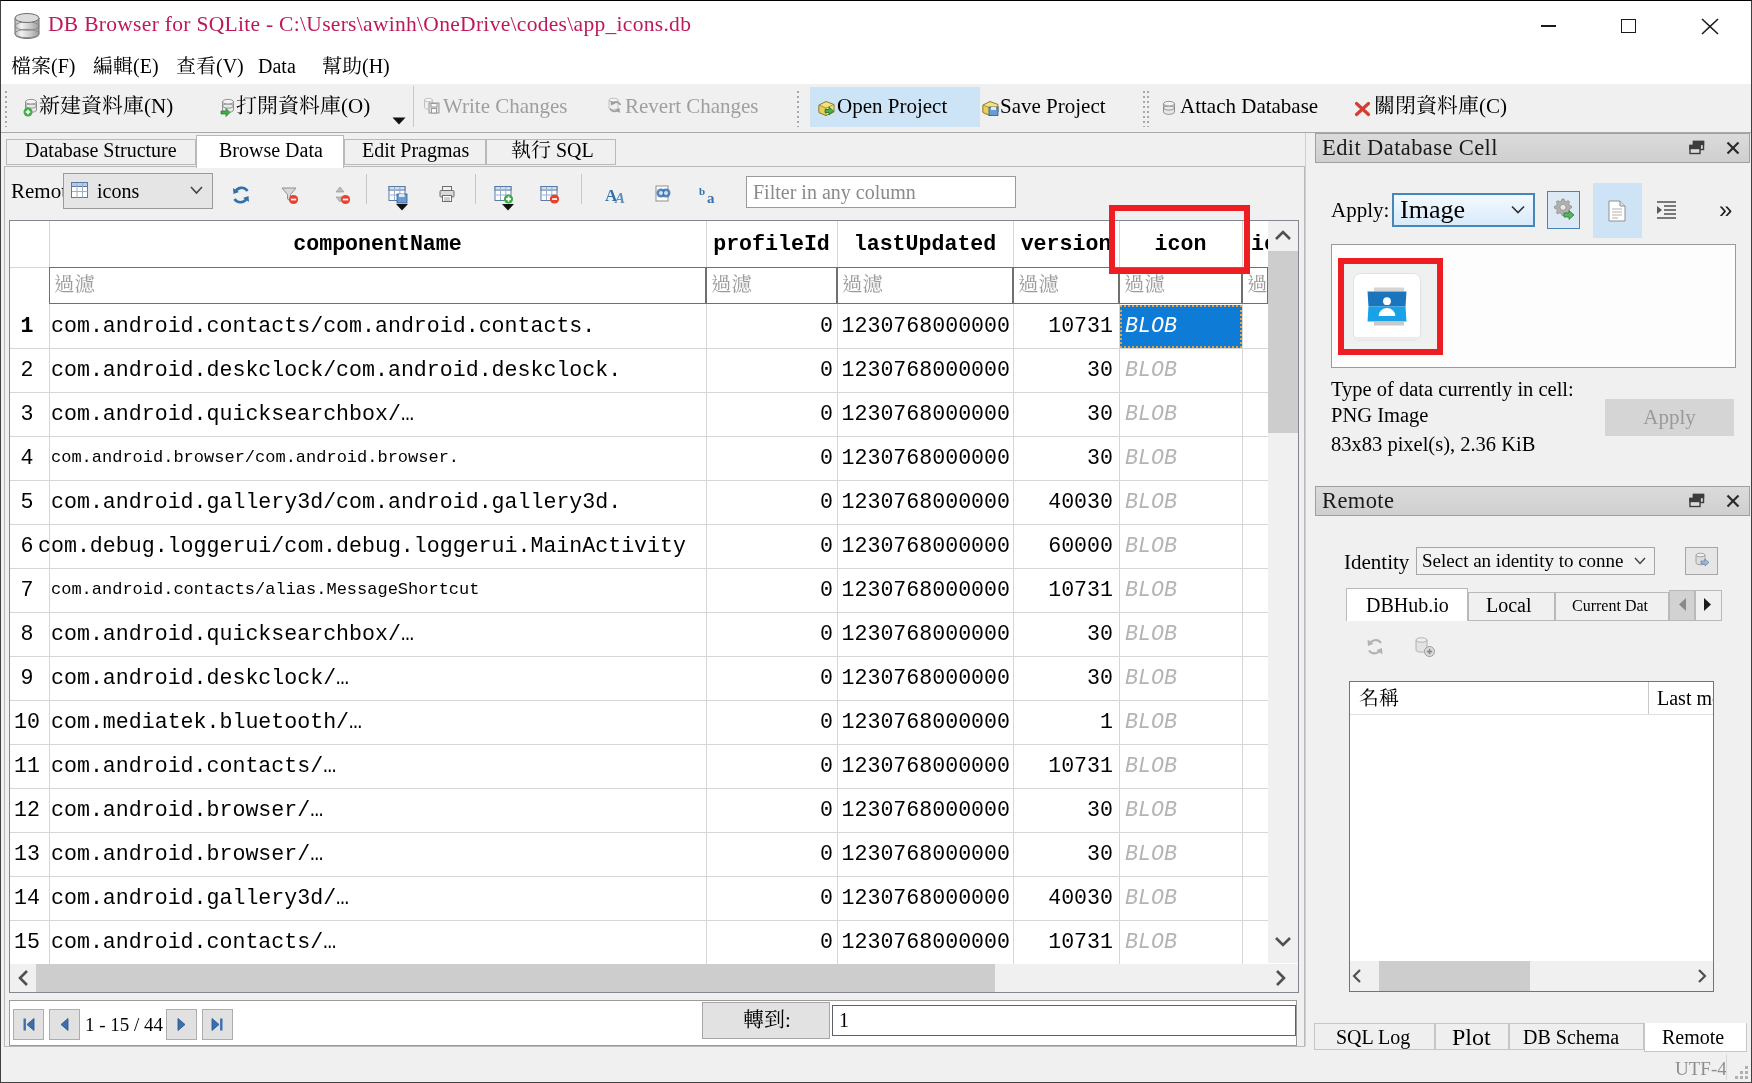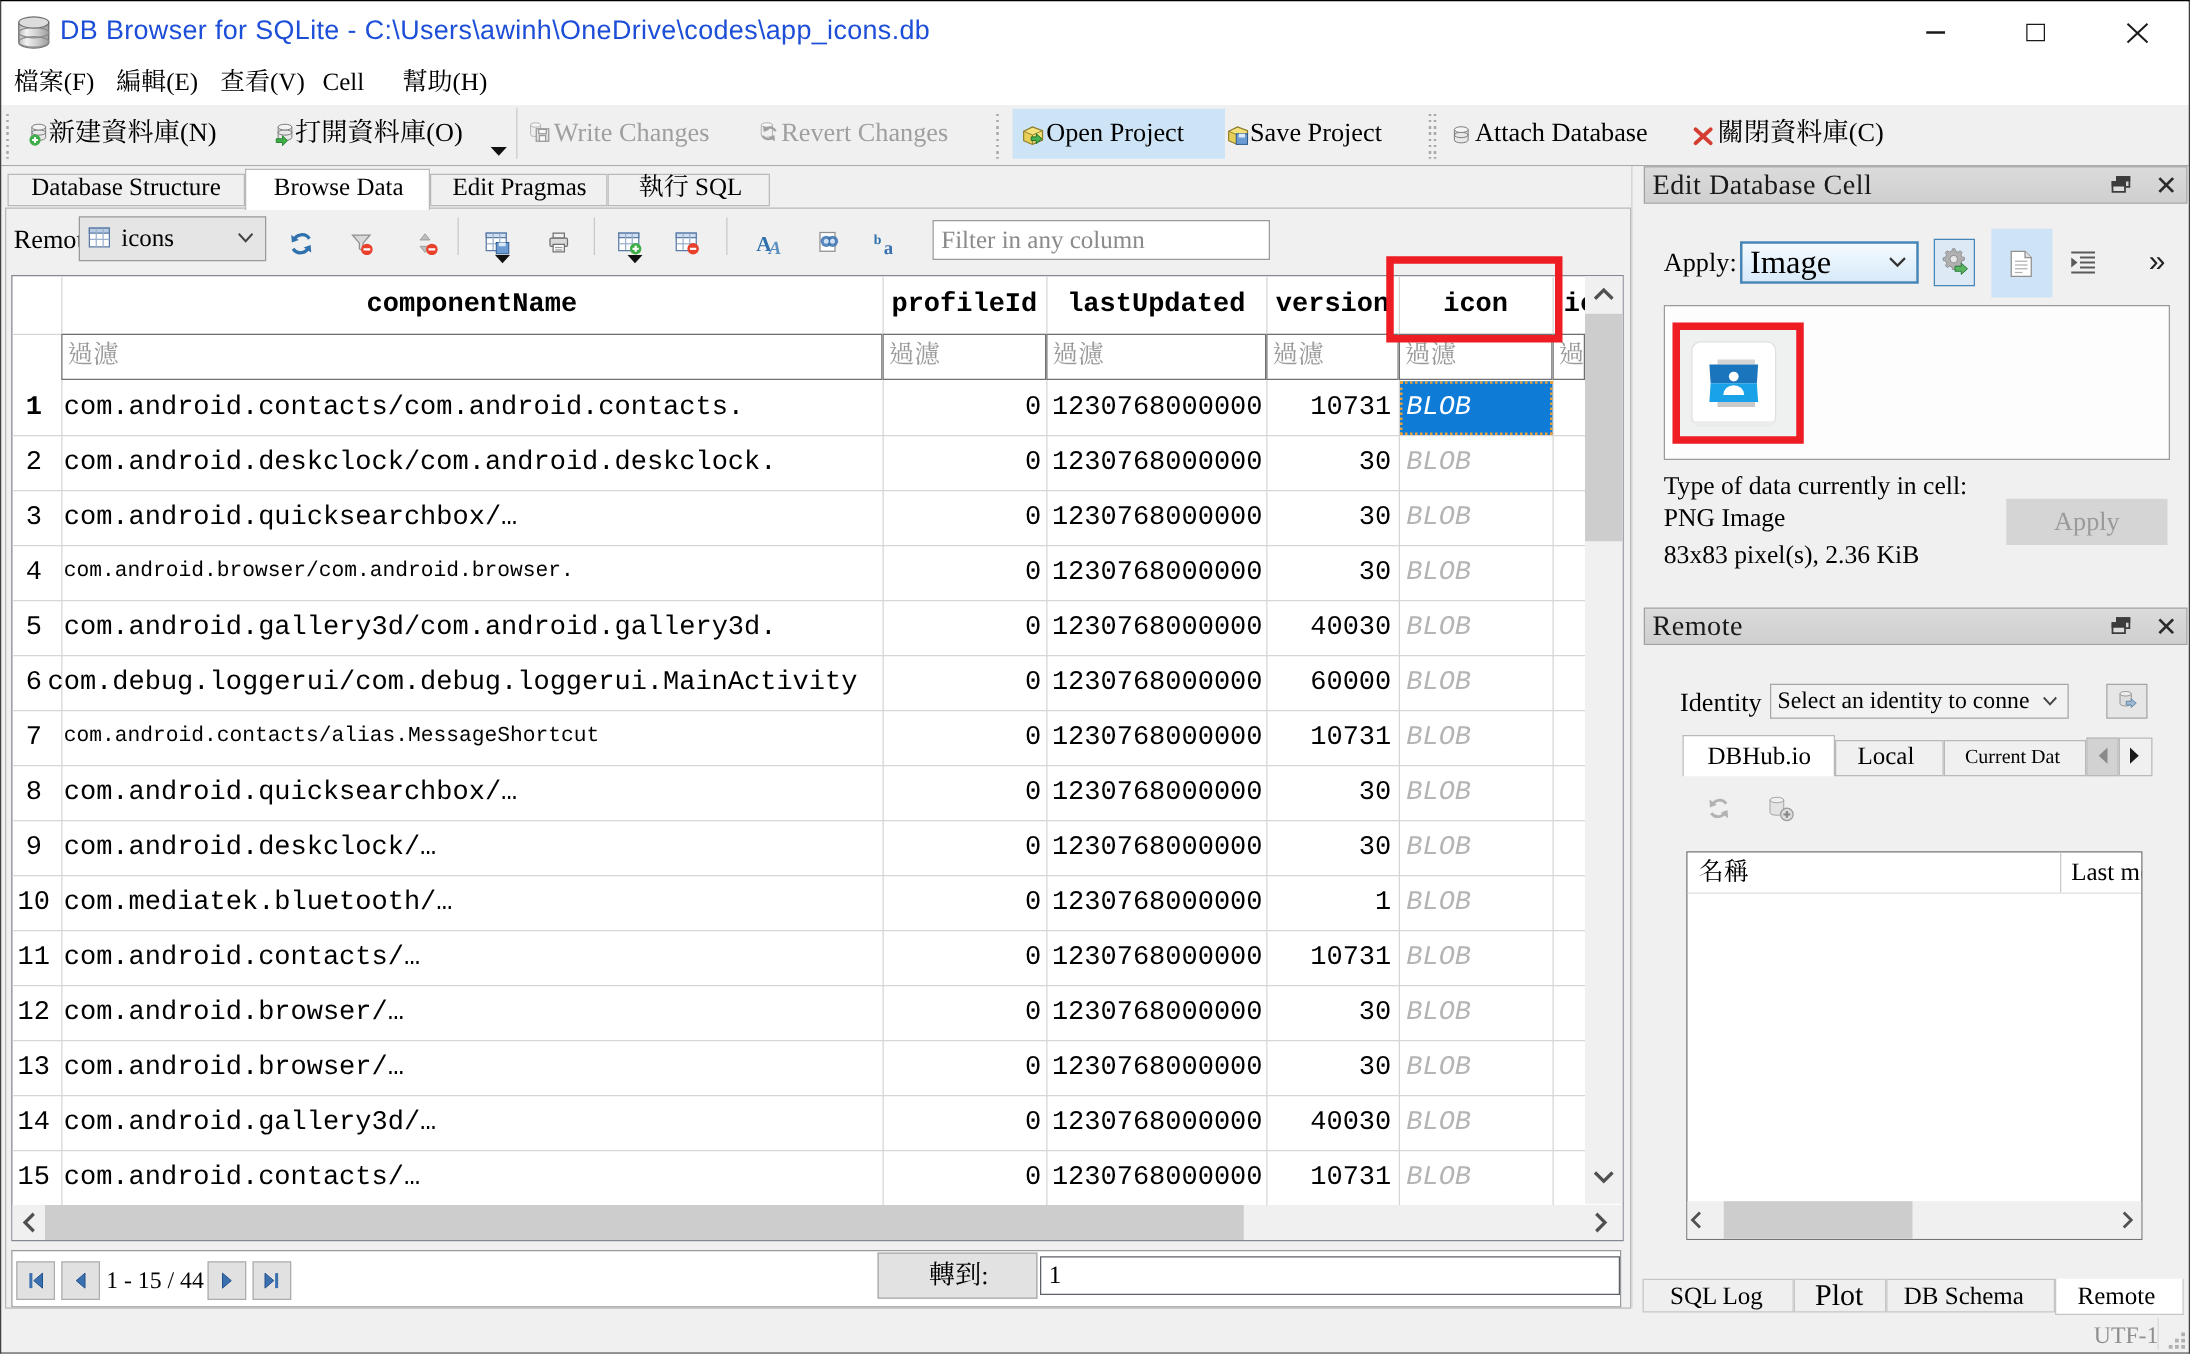--- a/index.html
+++ b/index.html
@@ -21,21 +21,21 @@
         <stop offset="1" stop-color="#9d9d9d"></stop>
       </linearGradient>
     </defs>
 <g stroke="#6e6e6e" stroke-width="1">
 <path d="M2 7 L2 23 A12 4.5 0 0 0 26 23 L26 7 Z" fill="url(#cyl)"></path>
 <ellipse cx="14" cy="22.5" rx="12" ry="4.2" fill="none" stroke="#8a8a8a"></ellipse>
 <ellipse cx="14" cy="15" rx="12" ry="4.2" fill="none" stroke="#8a8a8a"></ellipse>
 <ellipse cx="14" cy="7" rx="12" ry="4.5" fill="#dcdcdc"></ellipse>
 </g>
   </svg>
-<div class="ab" style="left:48px;top:1px;height:46px;line-height:46px;font-family:Liberation Sans, sans-serif;font-size:21.5px;color:#1d4ed8;letter-spacing:0.3px">DB Browser for SQLite - C:\Users\awinh\OneDrive\codes\app_icons.db</div>
+<div class="ab" style="left:48px;top:1px;height:46px;line-height:46px;font-family:Liberation Serif, serif;font-size:21.5px;color:#be185d;letter-spacing:0.3px">DB Browser for SQLite - C:\Users\awinh\OneDrive\codes\app_icons.db</div>
 <div class="ab" style="left:1541px;top:25px;width:15px;height:2px;background:#1a1a1a"></div>
 <div class="ab" style="left:1621px;top:19px;width:13px;height:12px;border:1.5px solid #1a1a1a"></div>
 <svg class="ab" style="left:1701px;top:18px" width="18" height="17">
     <g stroke="#1a1a1a" stroke-width="1.6">
       <line x1="1" y1="1" x2="17" y2="16"></line>
       <line x1="17" y1="1" x2="1" y2="16"></line>
     </g>
   </svg>
 <div class="ab" style="left:1px;top:48px;width:1750px;height:36px;background:#fff"></div>
 <div class="ab" style="left:11px;top:51px;height:30px;line-height:30px;font-size:20px;white-space:nowrap"><svg class="ck" width="40" height="22" style="vertical-align:-5.0px">
@@ -49,21 +49,21 @@
         <use href="#g2" x="0"></use>
         <use href="#g3" x="1000"></use>
       </g>
     </svg><span style="font-size:20px">(E)</span></div>
 <div class="ab" style="left:176px;top:51px;height:30px;line-height:30px;font-size:20px;white-space:nowrap"><svg class="ck" width="40" height="22" style="vertical-align:-5.0px">
       <g fill="#000" transform="translate(0,17.0) scale(0.0200,-0.0200)">
         <use href="#g4" x="0"></use>
         <use href="#g5" x="1000"></use>
       </g>
     </svg><span style="font-size:20px">(V)</span></div>
-<div class="ab" style="left:258px;top:51px;height:30px;line-height:30px;font-size:20px">Cell</div>
+<div class="ab" style="left:258px;top:51px;height:30px;line-height:30px;font-size:20px">Data</div>
 <div class="ab" style="left:322px;top:51px;height:30px;line-height:30px;font-size:20px;white-space:nowrap"><svg class="ck" width="40" height="22" style="vertical-align:-5.0px">
       <g fill="#000" transform="translate(0,17.0) scale(0.0200,-0.0200)">
         <use href="#g6" x="0"></use>
         <use href="#g7" x="1000"></use>
       </g>
     </svg><span style="font-size:20px">(H)</span></div>
 <div class="ab" style="left:1px;top:84px;width:1750px;height:49px;background:#f0f0f0;border-bottom:1px solid #a9a9a9;box-sizing:border-box"></div>
 <div class="ab" style="left:5px;top:91px;width:2px;height:36px;background-image:repeating-linear-gradient(#a8a8a8 0 2px,#f0f0f0 2px 5px)"></div>
 <svg class="ab" style="left:22px;top:97px" width="20" height="20">
     <g stroke="#7d7d7d" stroke-width="0.8">
@@ -637,21 +637,21 @@
     <path d="M2 2 L8 8 L2 14" fill="none" stroke="#505050" stroke-width="2.2"></path>
   </svg>
 <div class="ab" style="left:1314px;top:1023px;width:121px;height:27px;background:#efefef;border:1px solid #c6c6c6;box-sizing:border-box;z-index:2"></div>
 <div class="ab" style="left:1336px;top:1025px;height:25px;line-height:25px;font-size:20px;white-space:nowrap;z-index:4">SQL Log</div>
 <div class="ab" style="left:1435px;top:1023px;width:74px;height:27px;background:#efefef;border:1px solid #c6c6c6;box-sizing:border-box;z-index:2"></div>
 <div class="ab" style="left:1452px;top:1025px;height:15px;line-height:25px;font-size:24px;white-space:nowrap;z-index:4">Plot</div>
 <div class="ab" style="left:1509px;top:1023px;width:135px;height:27px;background:#efefef;border:1px solid #c6c6c6;box-sizing:border-box;z-index:2"></div>
 <div class="ab" style="left:1523px;top:1025px;height:25px;line-height:25px;font-size:20px;white-space:nowrap;z-index:4">DB Schema</div>
 <div class="ab" style="left:1644px;top:1023px;width:103px;height:29px;background:#fff;border:1px solid #c6c6c6;border-top:none;box-sizing:border-box;z-index:3"></div>
 <div class="ab" style="left:1662px;top:1025px;height:25px;line-height:25px;font-size:20px;white-space:nowrap;z-index:4">Remote</div>
-<div class="ab" style="left:1675px;top:1057px;height:24px;line-height:24px;font-size:19px;color:#8e8e8e">UTF-1</div>
+<div class="ab" style="left:1675px;top:1057px;height:24px;line-height:24px;font-size:19px;color:#8e8e8e">UTF-4</div>
 <svg class="ab" style="left:1735px;top:1066px" width="14" height="14">
     <g fill="#b0b0b0">
       <rect x="10" y="0" width="3" height="3"></rect>
       <rect x="10" y="5" width="3" height="3"></rect>
       <rect x="10" y="10" width="3" height="3"></rect>
       <rect x="5" y="5" width="3" height="3"></rect>
       <rect x="5" y="10" width="3" height="3"></rect>
       <rect x="0" y="10" width="3" height="3"></rect>
     </g>
   </svg>

